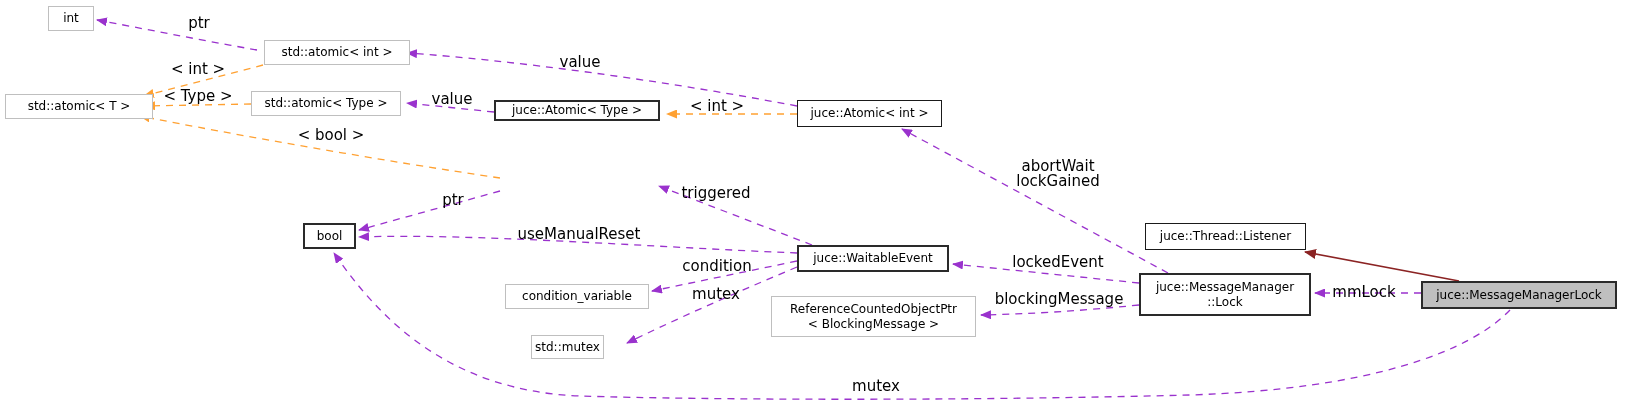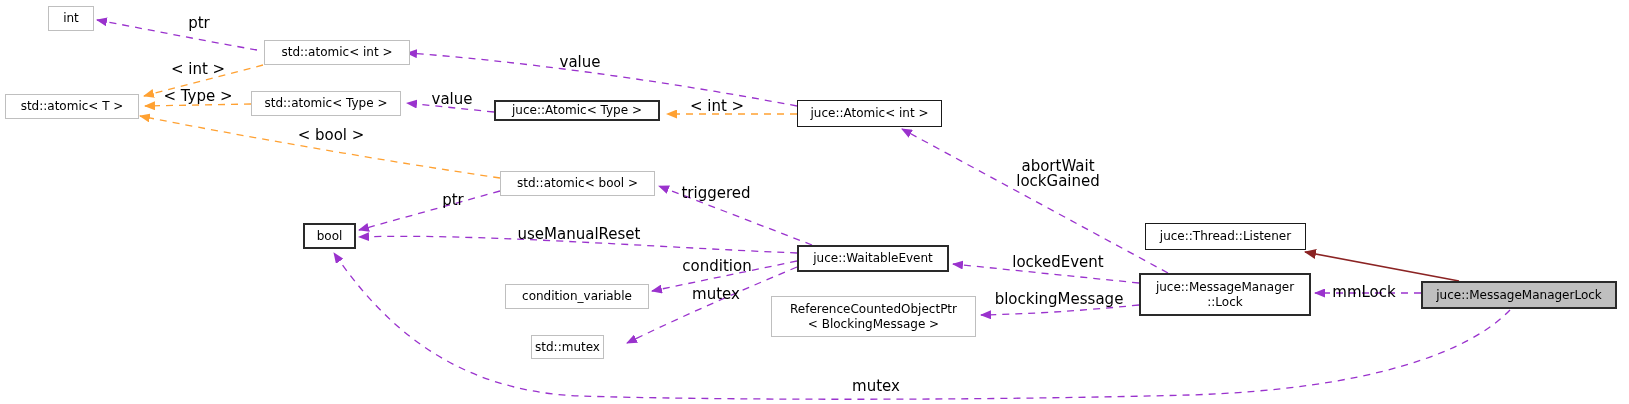--- a/index.html
+++ b/index.html
@@ -57,34 +57,31 @@
 
     <path class="edge-inherit" d="M1459,281 L1305,252" marker-end="url(#arrowR)"></path>
   </svg>
 
   <div class="node" style="left:48px;top:6px;width:46px;height:25px;">
     <span>int</span>
   </div>
   <div class="node" style="left:264px;top:40px;width:146px;height:25px;">
     <span>std::atomic&lt; int &gt;</span>
   </div>
-  <div class="node" style="left:5px;top:94px;width:134px;height:25px;">
+  <div class="node" style="left:5px;top:94px;width:148px;height:25px;">
     <span>std::atomic&lt; T &gt;</span>
   </div>
   <div class="node" style="left:251px;top:91px;width:150px;height:25px;">
     <span>std::atomic&lt; Type &gt;</span>
   </div>
   <div class="node bold" style="left:494px;top:100px;width:166px;height:21px;">
     <span>juce::Atomic&lt; Type &gt;</span>
   </div>
   <div class="node linked" style="left:797px;top:100px;width:145px;height:27px;">
     <span>juce::Atomic&lt; int &gt;</span>
-  </div>
-  <div class="node" style="left:500px;top:171px;width:155px;height:25px;">
-    <span>std::atomic&lt; bool &gt;</span>
   </div>
   <div class="node bold" style="left:303px;top:223px;width:53px;height:26px;">
     <span>bool</span>
   </div>
   <div class="node bold" style="left:797px;top:245px;width:152px;height:27px;">
     <span>juce::WaitableEvent</span>
   </div>
   <div class="node" style="left:505px;top:284px;width:144px;height:25px;">
     <span>condition_variable</span>
   </div>

